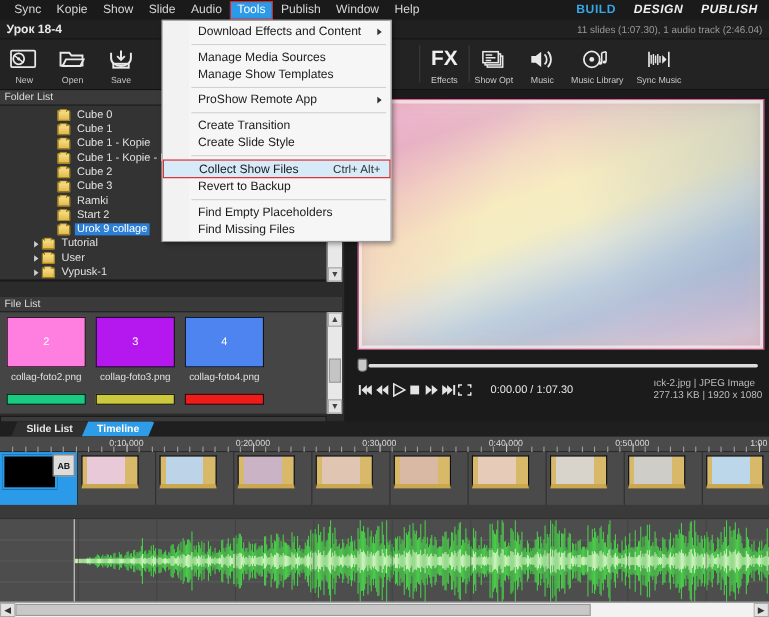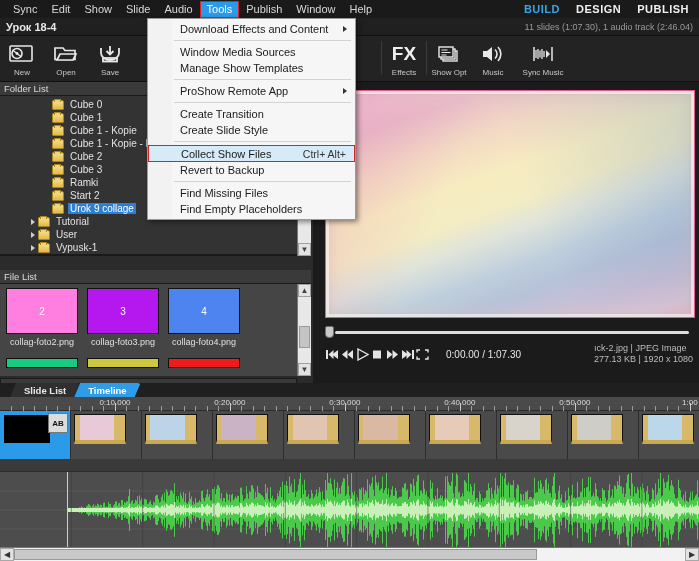--- a/index.html
+++ b/index.html
@@ -33,21 +33,21 @@
   .titlestrip .showname { color: #e8e8e8; font-size: 11px; font-weight: bold; }
   .titlestrip .showinfo { color: #9a9a9a; font-size: 9px; }
 
   
   .modebar {
     position: absolute; top: 0; right: 0; height: 18px;
     display: flex; align-items: center; gap: 16px; padding-right: 10px; z-index: 6;
   }
   .modebar span { font-size: 11px; font-weight: bold; letter-spacing: .5px; }
   .modebar .build { color: #35a7e8; }
-  .modebar .design, .modebar .publish { color: #f0f0f0; }
+  .modebar .design, .modebar .publish { color: #f0f0f0; font-style: italic; }
 
   
   .toolbar {
     height: 46px; background: #232323; display: flex; align-items: flex-start;
     border-bottom: 1px solid #111; position: relative;
   }
   .tbtn {
     width: 44px; height: 46px; display: flex; flex-direction: column;
     align-items: center; justify-content: center; gap: 1px;
   }
@@ -202,21 +202,21 @@
   .hbar .htrack { flex:1; position:relative; background:#f2f2f2; }
   .hbar .hthumb { position:absolute; left:0; top:1px; bottom:1px; width: 78%; background:#c8c8c8; border:1px solid #9a9a9a; }
 </style>
 </head>
 <body>
 
 <div class="app">
 
   <div class="menubar" id="menubar">
       <div class="mi">Sync</div>
-      <div class="mi">Edit</div>
+      <div class="mi">Kopie</div>
       <div class="mi">Show</div>
       <div class="mi">Slide</div>
       <div class="mi">Audio</div>
       <div class="mi active">Tools</div>
       <div class="mi">Publish</div>
       <div class="mi">Window</div>
       <div class="mi">Help</div>
     </div>
 
   <div class="modebar">
@@ -283,20 +283,32 @@
         </svg>
       <span class="lbl">Show Opt</span>
     </div>
     <div class="tbtn">
       <svg class="glyph" width="26" height="20" viewBox="0 0 26 20">
           <path d="M3 7 h4 l5 -4 v14 l-5 -4 h-4 z" fill="#e8e8e8"></path>
           <path d="M15 5.5 a6 6 0 0 1 0 9" fill="none" stroke="#e8e8e8" stroke-width="1.6"></path>
           <path d="M18 3 a10 10 0 0 1 0 14" fill="none" stroke="#e8e8e8" stroke-width="1.6"></path>
         </svg>
       <span class="lbl">Music</span>
+    </div>
+    <div class="tbtn wide">
+      <svg class="glyph" width="28" height="20" viewBox="0 0 28 20">
+          <circle cx="9" cy="10" r="7.2" fill="none" stroke="#e8e8e8" stroke-width="1.6"></circle>
+          <circle cx="9" cy="10" r="2.2" fill="#e8e8e8"></circle>
+          <path d="M18 4 v9" stroke="#e8e8e8" stroke-width="1.5"></path>
+          <path d="M22 3 v9" stroke="#e8e8e8" stroke-width="1.5"></path>
+          <path d="M18 4 l4 -1" stroke="#e8e8e8" stroke-width="1.5"></path>
+          <ellipse cx="16.6" cy="13.4" rx="1.8" ry="1.4" fill="#e8e8e8"></ellipse>
+          <ellipse cx="20.6" cy="12.4" rx="1.8" ry="1.4" fill="#e8e8e8"></ellipse>
+        </svg>
+      <span class="lbl">Music Library</span>
     </div>
     <div class="tbtn wide">
       <svg class="glyph" width="28" height="20" viewBox="0 0 28 20">
           <path d="M5 3 v14 M23 3 v14" stroke="#e8e8e8" stroke-width="1.5"></path>
           <path d="M7 6 v8 M9 5 v10 M11 6.5 v7 M13 5 v10 M15 7 v6" stroke="#e8e8e8" stroke-width="1.3"></path>
           <path d="M17 6 l4 4 l-4 4 z" fill="#e8e8e8"></path>
         </svg>
       <span class="lbl">Sync Music</span>
     </div>
   </div>
@@ -1875,21 +1887,21 @@
 
   <div class="dropdown">
     <div class="railcol"></div>
     <div id="menuitems">
         <div class="ditem">
           <span class="txt">Download Effects and Content</span>
           <span class="arrow"></span>
         </div>
         <div class="dsep"></div>
         <div class="ditem">
-          <span class="txt">Window Media Sources</span>
+          <span class="txt">Manage Media Sources</span>
         </div>
         <div class="ditem">
           <span class="txt">Manage Show Templates</span>
         </div>
         <div class="dsep"></div>
         <div class="ditem">
           <span class="txt">ProShow Remote App</span>
           <span class="arrow"></span>
         </div>
         <div class="dsep"></div>
@@ -1902,21 +1914,21 @@
         <div class="dsep"></div>
         <div class="ditem highlight">
           <span class="txt">Collect Show Files</span>
           <span class="acc">Ctrl+ Alt+</span>
         </div>
         <div class="ditem">
           <span class="txt">Revert to Backup</span>
         </div>
         <div class="dsep"></div>
         <div class="ditem">
+          <span class="txt">Find Empty Placeholders</span>
+        </div>
+        <div class="ditem">
           <span class="txt">Find Missing Files</span>
-        </div>
-        <div class="ditem">
-          <span class="txt">Find Empty Placeholders</span>
         </div>
       </div>
   </div>
 
 </div>
 
 </body></html>

